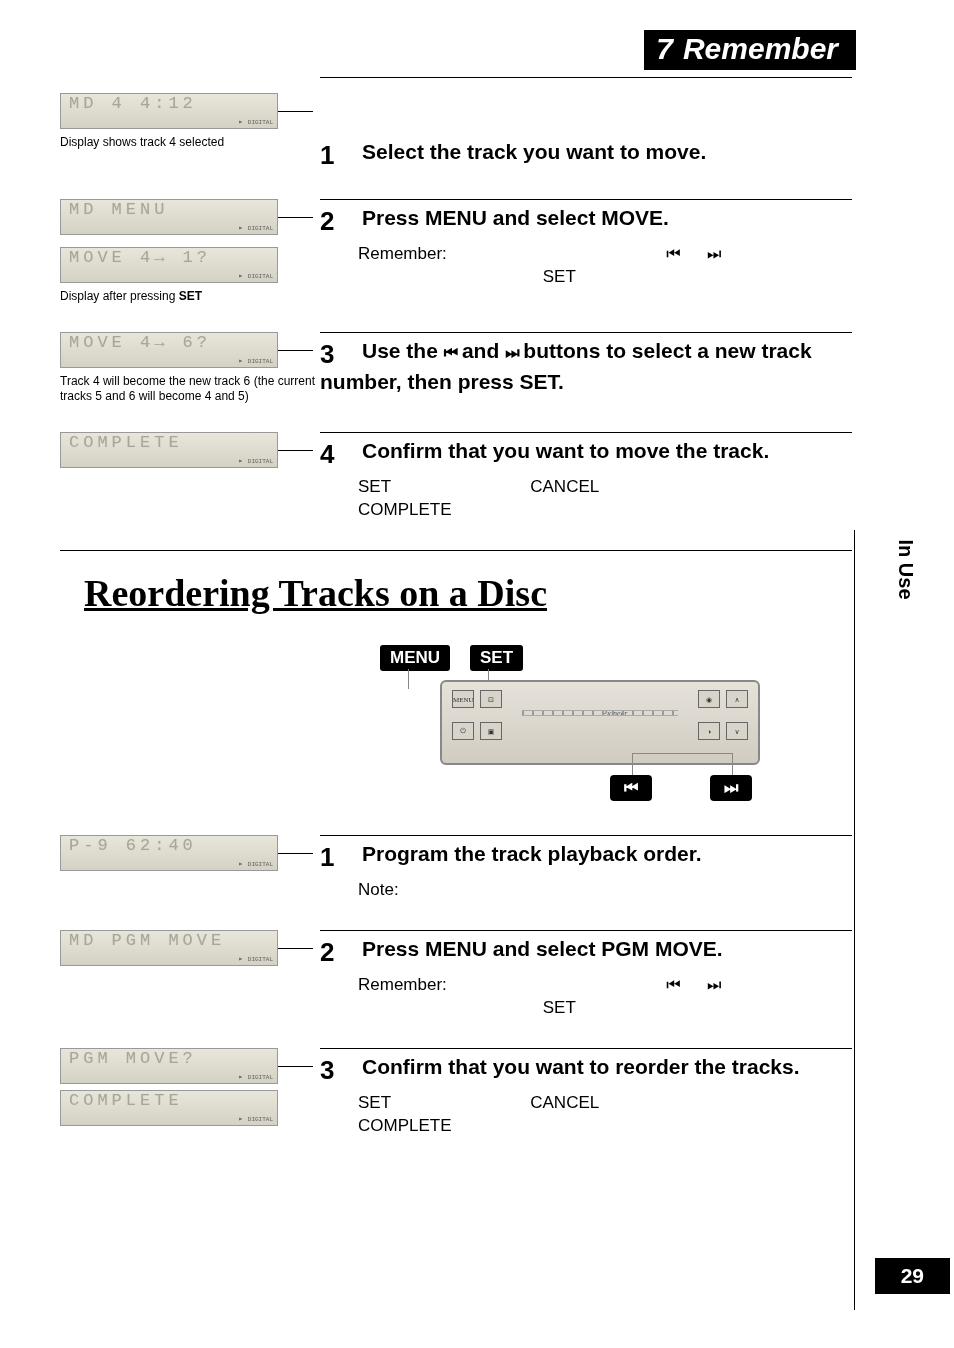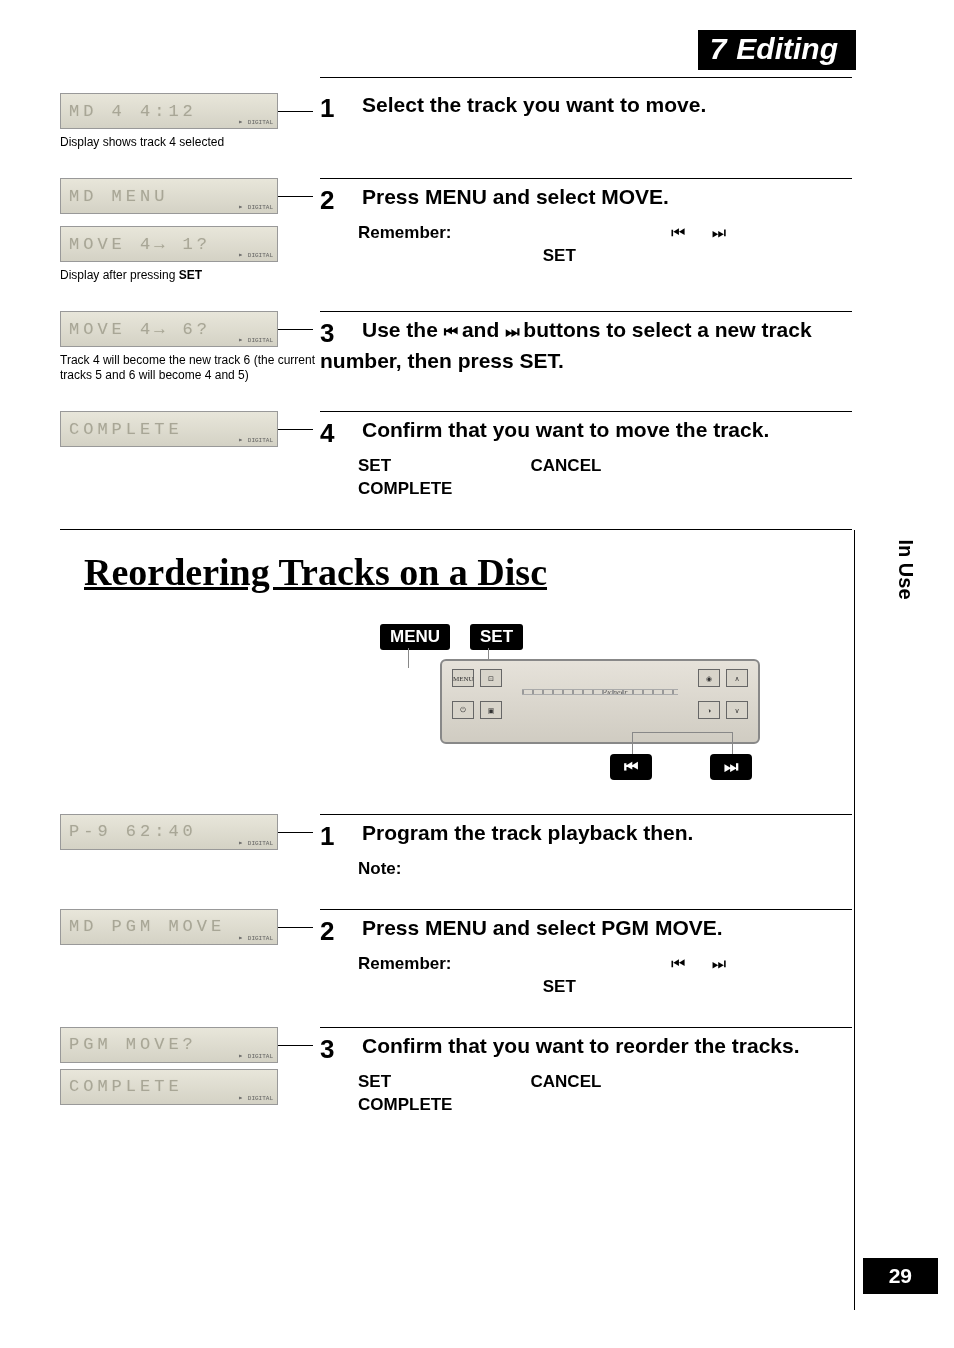--- a/index.html
+++ b/index.html
@@ -8,36 +8,36 @@
   .page { padding: 47px 0 0 60px; width: 852px; }
   
   .chapter-tab { position: absolute; top: 30px; right: 98px; background: #000; color: #fff; font-family: Arial, sans-serif; font-weight: bold; font-style: italic; font-size: 30px; padding: 2px 18px 4px 12px; }
   .chapter-num { font-style: italic; margin-right: 10px; }
   
   .top-line { border-top: 1.5px solid #000; margin-top: 30px; margin-bottom: 15px; }
   
   .step-row { display: flex; align-items: flex-start; margin-bottom: 28px; }
   .left-col { width: 260px; flex-shrink: 0; }
   .right-col { flex: 1; border-top: 1.5px solid #000; padding-top: 6px; }
-  .right-col.no-line { border-top: none; padding-top: 0; }
-  
-  .lcd { background: linear-gradient(to bottom, #e8e6da, #d4d2c5); border: 1px solid #999; height: 36px; width: 218px; position: relative; display: flex; align-items: center; padding: 0 8px; font-family: 'Courier New', monospace; font-size: 17px; letter-spacing: 4px; color: #a8a696; text-shadow: 0 0 1px rgba(180,178,160,0.3); margin-bottom: 6px; }
+  .right-col.no-line { border-top: none; padding-top: 0; margin-top: 47px; }
+  
+  .lcd { background: linear-gradient(to bottom, #e8e6da, #d4d2c5); border: 1px solid #999; height: 36px; width: 218px; position: relative; display: flex; padding: 0 8px; font-family: 'Courier New', monospace; font-size: 17px; letter-spacing: 4px; color: #a8a696; text-shadow: 0 0 1px rgba(180,178,160,0.3); margin-bottom: 6px; }
   .lcd .badge { position: absolute; bottom: 2px; right: 4px; font-size: 6px; letter-spacing: 0; color: #666; }
   .lcd .badge::before { content: "▸ "; font-size: 8px; }
   
   .caption { font-family: Arial, sans-serif; font-size: 12px; line-height: 1.25; color: #000; }
   .caption .bold { font-weight: bold; }
   
   .connector { position: relative; }
   .connector::after { content: ""; position: absolute; top: 18px; left: 218px; width: 35px; border-top: 1.5px solid #000; }
   
   .step-num { font-family: Arial, sans-serif; font-weight: bold; font-size: 26px; display: inline-block; width: 38px; vertical-align: top; }
   .step-title { font-family: Arial, sans-serif; font-weight: bold; font-size: 21px; display: inline; }
   .step-body { font-family: Arial, sans-serif; font-size: 17px; margin-top: 6px; line-height: 1.35; }
-  .step-body .bold { font-weight: bold; }
+  .step-body .bold { font-weight: normal; }
   
   .section-title { font-family: Georgia, 'Times New Roman', serif; font-size: 38px; font-weight: bold; text-decoration: underline; margin: 20px 0 30px 24px; }
   
   .side-tab { position: absolute; right: 0; top: 530px; width: 100px; height: 780px; border-left: 1.5px solid #000; }
   .side-label { position: absolute; top: 28px; left: 50%; transform: translateX(-50%) rotate(90deg); transform-origin: center; font-family: Arial, sans-serif; font-weight: bold; font-size: 20px; white-space: nowrap; }
   
   .remote-area { margin: 30px 0 30px 320px; position: relative; width: 400px; height: 160px; }
   .remote-label { background: #000; color: #fff; font-family: Arial, sans-serif; font-weight: bold; font-size: 17px; padding: 3px 10px; border-radius: 3px; position: absolute; }
   .remote-label.menu { top: 0; left: 0; }
   .remote-label.set { top: 0; left: 90px; }
@@ -52,29 +52,29 @@
   .remote-btn.r3 { top: 40px; right: 38px; }
   .remote-btn.r4 { top: 40px; right: 10px; }
   .remote-arrow { background: #000; color: #fff; font-family: Arial, sans-serif; font-weight: bold; font-size: 16px; padding: 4px 14px; border-radius: 4px; position: absolute; }
   .remote-arrow.prev { top: 130px; left: 230px; }
   .remote-arrow.next { top: 130px; left: 330px; }
   .remote-line { position: absolute; border-left: 1px solid #888; }
   .remote-hline { position: absolute; border-top: 1px solid #888; }
   .brand { position: absolute; top: 27px; left: 160px; font-size: 8px; font-style: italic; color: #555; }
   .seg-bar { position: absolute; top: 28px; left: 80px; right: 80px; height: 6px; background: repeating-linear-gradient(90deg, #999 0 2px, transparent 2px 10px); border-bottom: 1px solid #aaa; border-top: 1px solid #aaa; }
   
-  .page-num { position: absolute; bottom: 54px; right: 16px; background: #000; color: #fff; font-family: Arial, sans-serif; font-weight: bold; font-size: 21px; padding: 6px 26px; }
+  .page-num { position: absolute; bottom: 54px; right: 4px; background: #000; color: #fff; font-family: Arial, sans-serif; font-weight: bold; font-size: 21px; padding: 6px 26px; }
   
   .skip-icon { font-family: Arial, sans-serif; font-size: 16px; letter-spacing: -2px; }
 </style>
 </head>
 <body>
 
 <div class="chapter-tab">
-  <span class="chapter-num">7</span><span>Editing</span>
+  <span class="chapter-num">7</span><span>Remember</span>
 </div>
 
 <div class="page">
 
   <div class="top-line" style="margin-left:260px;"></div>
 
   <div class="step-row">
     <div class="left-col connector">
       <div class="lcd">
         <span>MD    4    4:12</span>
@@ -181,21 +181,21 @@
 
   <div class="step-row">
     <div class="left-col connector">
       <div class="lcd">
         <span>P-9      62:40</span>
         <span class="badge">DIGITAL</span>
       </div>
     </div>
     <div class="right-col">
       <span class="step-num">1</span>
-      <span class="step-title">Program the track playback then.</span>
+      <span class="step-title">Program the track playback order.</span>
       <div class="step-body" style="padding-left:38px; ">
         <span class="bold">Note:</span>
       </div>
     </div>
   </div>
 
   <div class="step-row" style="margin-top:24px;">
     <div class="left-col connector">
       <div class="lcd">
         <span>MD  PGM MOVE</span>

